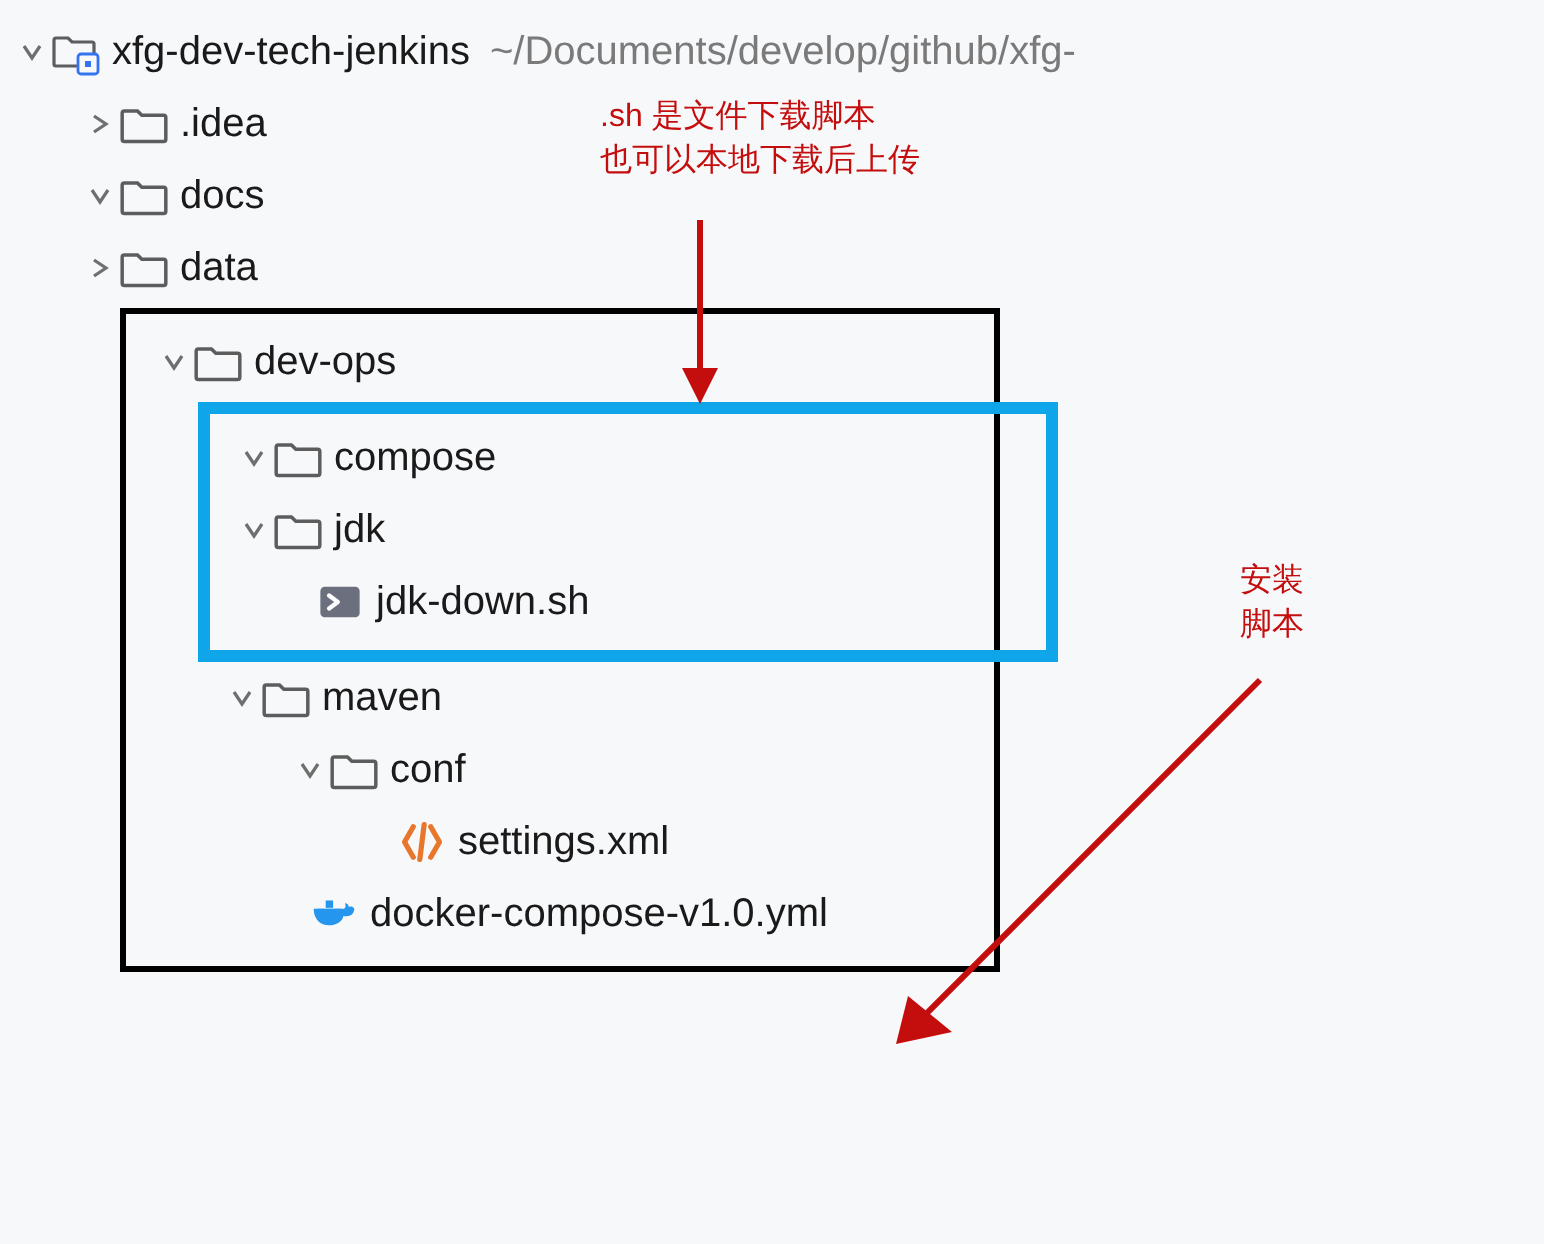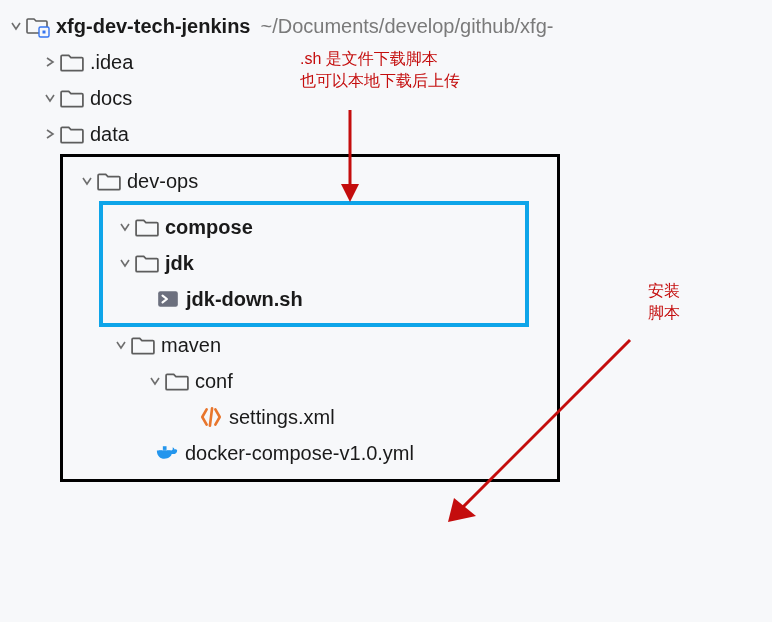--- a/index.html
+++ b/index.html
@@ -33,36 +33,35 @@
     .icn {
       display: inline-flex;
       width: 24px;
       height: 24px;
       align-items: center;
       justify-content: center;
       margin-right: 6px;
       flex-shrink: 0;
     }
     .label { color: #1a1a1a; }
-    .bold { font-weight: 700; }
+    .bold { font-weight: 400; }
     .path { color: #7a7a7a; margin-left: 10px; }
     .box1 {
       border: 3px solid #000;
       margin-left: 60px;
       margin-top: 2px;
       padding: 6px 0 8px 0;
-      width: 500px;
+      width: 440px;
     }
     .box2 {
-      border: 4px solid #0ea5e9;
+      border: 6px solid #0ea5e9;
       margin-left: 36px;
       margin-top: 2px;
       padding: 4px 0 6px 0;
       width: 430px;
-      font-weight: bold;
     }
     .annot {
       position: absolute;
       color: #c40d0d;
       font-size: 16px;
       line-height: 1.35;
       font-weight: 400;
       pointer-events: none;
     }
     .arrow { position: absolute; pointer-events: none; }
@@ -274,21 +273,21 @@
 
   </div>
 
 </div>
 
 <div class="annot" style="left:300px; top:48px;">
   <div>.sh 是文件下载脚本</div>
   <div>也可以本地下载后上传</div>
 </div>
 
-<div class="annot" style="left:648px; top:280px;">
+<div class="annot" style="left:620px; top:280px;">
   <div>安装</div>
   <div>脚本</div>
 </div>
 
 <div class="arrow" style="left:338px; top:110px;">
   <svg width="24" height="95">
     <line x1="12" y1="0" x2="12" y2="78" stroke="#c40d0d" stroke-width="3"></line>
     <polygon points="12,92 3,74 21,74" fill="#c40d0d"></polygon>
   </svg>
 </div>

